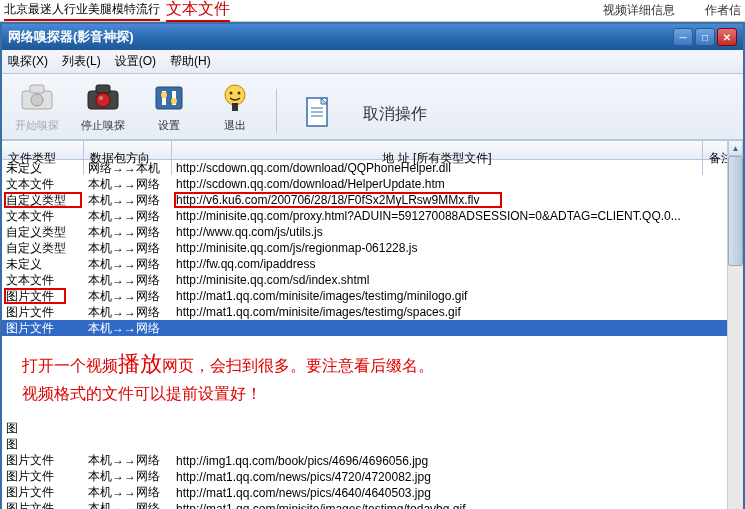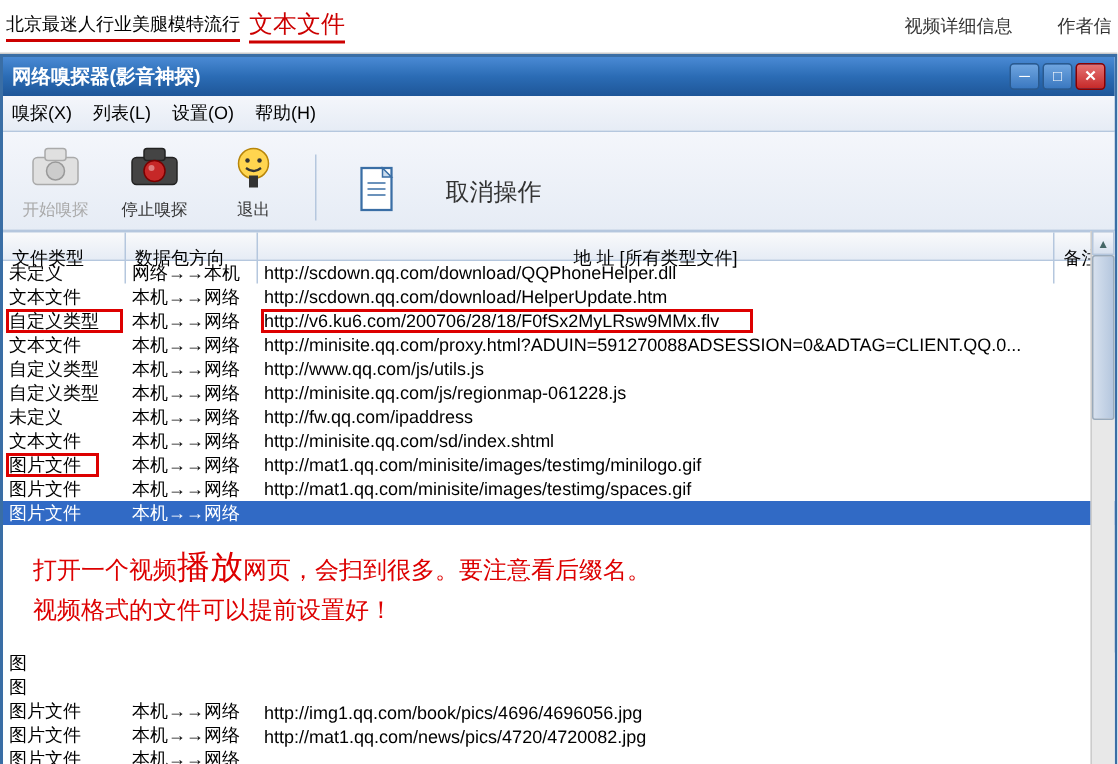--- a/index.html
+++ b/index.html
@@ -1,17 +1,17 @@
 <!DOCTYPE html>
 <html><head>
 <meta charset="utf-8">
 <style>
 * { margin: 0; padding: 0; box-sizing: border-box; }
 body { font-family: "SimSun", "Microsoft YaHei", sans-serif; font-size: 12px; background: #fff; width: 745px; }
-.top-bar { display: flex; align-items: center; padding: 2px 4px; border-bottom: 1px solid #ccc; height: 36px; }
+.top-bar { display: flex; align-items: center; padding: 2px 4px; border-bottom: 1px solid #ccc; height: 22px; }
 .top-title { color: #000; border-bottom: 2px solid #c00; padding-bottom: 1px; }
 .top-anno { color: #c00; font-size: 16px; margin-left: 6px; border-bottom: 2px solid #c00; }
 .top-right { margin-left: auto; display: flex; gap: 30px; color: #333; text-align: right; }
 .window { margin: 0; border: 2px solid #3a6ea5; }
 .titlebar { background: linear-gradient(to bottom, #4a8ad4, #2b6cb5, #1e5698); height: 26px; display: flex; align-items: center; padding: 0 6px; color: #fff; font-weight: bold; }
 .titlebar-text { flex: 1; font-size: 13px; }
 .win-btns { display: flex; gap: 2px; }
 .win-btn { width: 20px; height: 18px; background: linear-gradient(to bottom, #6fa5e0, #3a78c0); border: 1px solid #2a5a8f; border-radius: 3px; display: flex; align-items: center; justify-content: center; color: #fff; font-size: 10px; }
 .win-btn.close { background: linear-gradient(to bottom, #e57373, #c62828); border-color: #8b0000; }
 .menubar { background: linear-gradient(to bottom, #f4f6fb, #e6ecf5); border-bottom: 1px solid #b5c7de; padding: 3px 6px; display: flex; gap: 14px; }
@@ -88,20 +88,32 @@
             <rect x="10" y="2" width="14" height="8" rx="2" fill="#444" stroke="#222"></rect>
             <circle cx="17" cy="17" r="7" fill="#c62828" stroke="#7a0000"></circle>
             <circle cx="15" cy="15" r="2" fill="#fff6"></circle>
           </svg>
       </div>
       <span class="lbl">停止嗅探</span>
     </div>
     <div class="tool-btn">
       <div class="icon-box">
         <svg width="34" height="30">
+            <rect x="4" y="4" width="26" height="22" rx="2" fill="#3a6ea5" stroke="#1e4a7a"></rect>
+            <rect x="10" y="8" width="4" height="14" fill="#fff"></rect>
+            <rect x="20" y="8" width="4" height="14" fill="#fff"></rect>
+            <circle cx="12" cy="12" r="3" fill="#ffd54f"></circle>
+            <circle cx="22" cy="18" r="3" fill="#ffd54f"></circle>
+          </svg>
+      </div>
+      <span class="lbl">设置</span>
+    </div>
+    <div class="tool-btn">
+      <div class="icon-box">
+        <svg width="34" height="30">
             <circle cx="17" cy="12" r="10" fill="#ffd54f" stroke="#b8860b"></circle>
             <circle cx="13" cy="10" r="1.5" fill="#333"></circle>
             <circle cx="21" cy="10" r="1.5" fill="#333"></circle>
             <path d="M12 15 Q17 19 22 15" stroke="#333" fill="none" stroke-width="1.5"></path>
             <rect x="14" y="20" width="6" height="8" fill="#333"></rect>
           </svg>
       </div>
       <span class="lbl">退出</span>
     </div>
     <div class="divider"></div>
@@ -211,20 +223,21 @@
           <span class="c2">http://img1.qq.com/book/pics/4696/4696056.jpg</span>
         </div>
         <div class="row">
           <span class="c0">图片文件</span>
           <span class="c1">本机→→网络</span>
           <span class="c2">http://mat1.qq.com/news/pics/4720/4720082.jpg</span>
         </div>
         <div class="row">
           <span class="c0">图片文件</span>
           <span class="c1">本机→→网络</span>
+          <span class="c2">http://mat1.qq.com/news/pics/4640/4640503.jpg</span>
         </div>
         <div class="row">
           <span class="c0">图片文件</span>
           <span class="c1">本机→→网络</span>
           <span class="c2">http://mat1.qq.com/minisite/images/testimg/todaybg.gif</span>
         </div>
       </div>
 
     <div class="scrollbar">
       <div class="arrow">▲</div>

